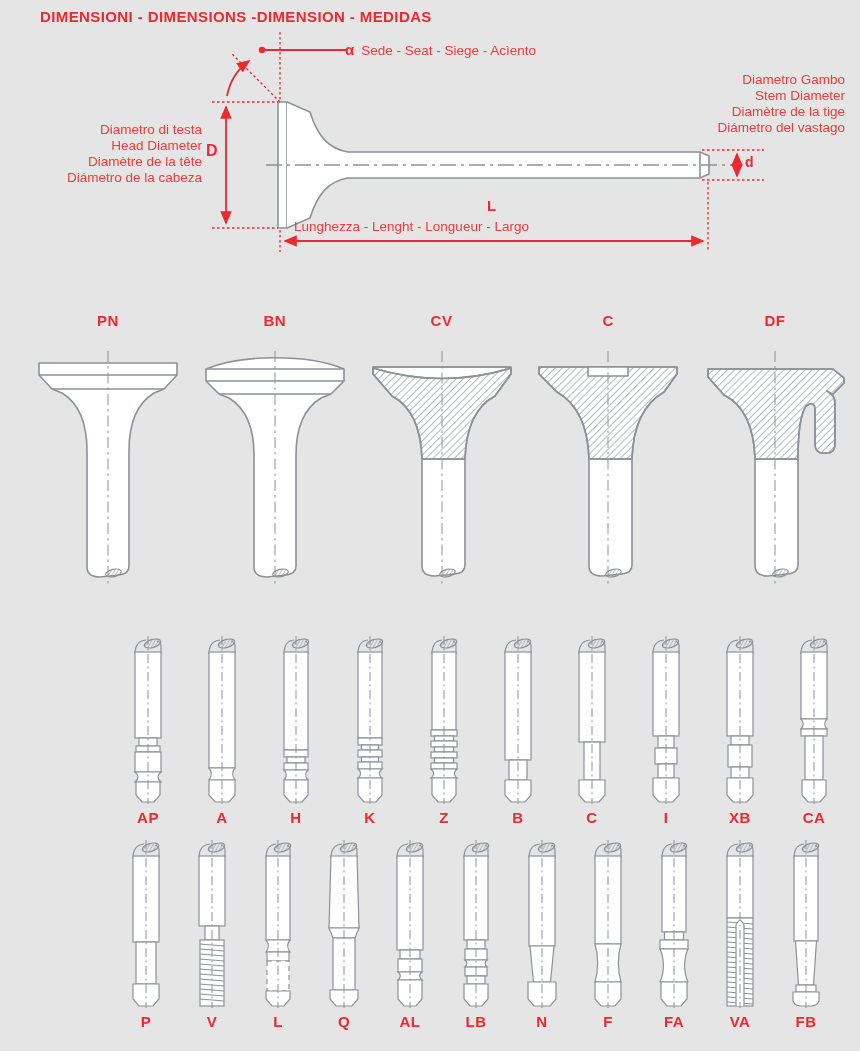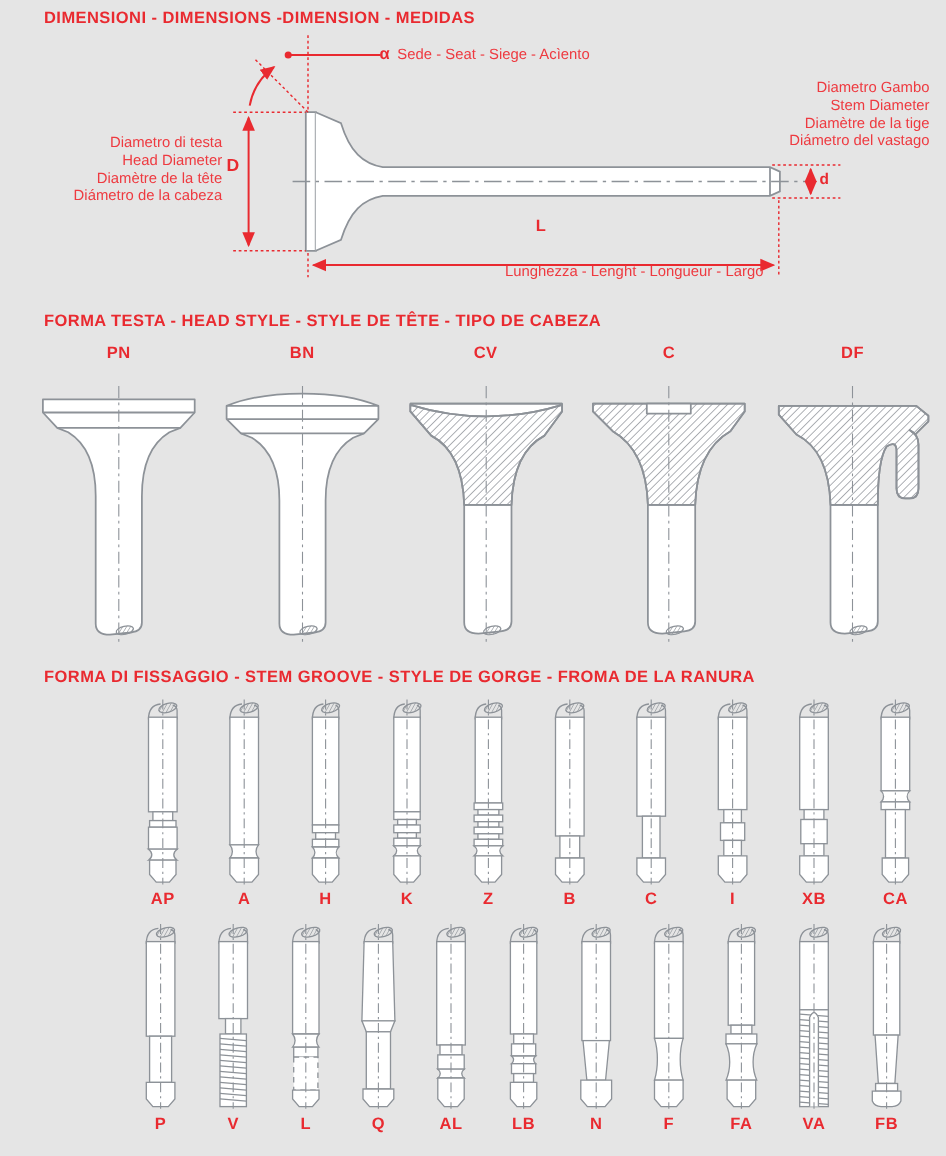--- a/index.html
+++ b/index.html
@@ -4,21 +4,21 @@
 <style>
   html,body{margin:0;padding:0;background:#fff;}
   body{font-family:"Liberation Sans", sans-serif;}
   #page{position:relative;width:860px;height:1051px;background:#e5e5e5;overflow:hidden;}
   .sec-title{position:absolute;font-size:15px;font-weight:700;letter-spacing:.4px;color:#e92a30;white-space:nowrap;}
   .ann{font-size:13.5px;color:#ee3a40;line-height:16px;white-space:nowrap;}
   .dimletter{position:absolute;font-weight:700;color:#e92a30;}
   .alpha-row{position:absolute;display:flex;gap:7px;align-items:baseline;}
   .alpha-sym{font-weight:700;font-size:15px;color:#e92a30;}
   .rblock{position:absolute;text-align:right;}
-  .cblock{position:absolute;text-align:right;margin-top:20px;}
+  .cblock{position:absolute;text-align:left;}
   .head-row{position:absolute;left:33px;top:312px;width:817px;display:flex;justify-content:space-between;}
   .head-col{width:150px;display:flex;flex-direction:column;align-items:center;}
   .head-label{font-size:15px;font-weight:700;letter-spacing:.5px;color:#e92a30;margin-bottom:18px;}
   .stem-row{position:absolute;display:flex;justify-content:space-between;}
   .stem-row1{left:120px;top:634px;width:670px;gap:18px;}
   .stem-row2{left:118px;top:838px;width:716px;}
   .stem-col{width:56px;display:flex;flex-direction:column;align-items:center;}
   .stem-label{font-size:15px;font-weight:700;letter-spacing:.5px;color:#e92a30;margin-top:3px;}
   svg{display:block;}
 </style>
@@ -89,21 +89,20 @@
     <div class="ann">Head Diameter</div>
     <div class="ann">Diamètre de la tête</div>
     <div class="ann">Diámetro de la cabeza</div>
   </div>
 
   <div class="dimletter" style="left:206px;top:142px;font-size:16px;">D</div>
   <div class="dimletter" style="left:745px;top:154px;font-size:14px;">d</div>
   <div class="dimletter" style="left:487px;top:197px;font-size:15px;">L</div>
   <div class="cblock ann" style="left:294px;top:219px;width:400px;">Lunghezza - Lenght - Longueur - Largo</div>
 
-  <div class="sec-title" style="left:40px;top:283px;">FORMA TESTA - HEAD STYLE - STYLE DE TÊTE - TIPO DE CABEZA</div>
 
   <div class="head-row">
     <div class="head-col">
       <div class="head-label">PN</div>
       <div>
           <svg width="150" height="245" viewBox="0 0 150 245">
             <path d="M6,16 L144,16 L144,28 L131,42 L121,46 C103,57 96,78 96,104 L96,219 Q96,227 86,228 L67,230 Q54,230 54,220 L54,104 C54,78 47,57 29,46 L19,42 L6,28 Z" fill="#fff" stroke="#8d9298" stroke-width="1.6" stroke-linejoin="round"></path>
        <path d="M6,28 L144,28 M19,42 L131,42" fill="none" stroke="#8d9298" stroke-width="1.6" stroke-linejoin="round"></path>
             <ellipse cx="80.5" cy="226" rx="8" ry="3.7" transform="rotate(-13 80.5 226)" fill="url(#hatchS)" stroke="#8d9298" stroke-width="1.1"></ellipse>
             <path d="M75,4 V240" fill="none" stroke="#8d9298" stroke-width="1" stroke-dasharray="11 4 2.5 4"></path>
@@ -153,21 +152,20 @@
             <path d="M8,22 L133,22 L144,31 L144,36 L132,48 L127,44 Q135,48 135,57 L135,97 Q135,106 127,106 L123,106 Q115,106 115,97 L115,63 Q115,53 106,59 C100,68 98,85 98,112 L98,218 Q98,226 88,227 L68,229 Q55,229 55,219 L55,112 C54,80 44,58 24,48 L8,30 Z" fill="#fff" stroke="#8d9298" stroke-width="1.6" stroke-linejoin="round"></path>
        <path d="M8,22 L133,22 L144,31 L144,36 L132,48 L127,44 Q135,48 135,57 L135,97 Q135,106 127,106 L123,106 Q115,106 115,97 L115,63 Q115,53 106,59 C100,68 98,85 98,112 L55,112 C54,80 44,58 24,48 L8,30 Z" fill="url(#hatch)" stroke="#8d9298" stroke-width="1.6" stroke-linejoin="round"></path>
        <path d="M55,112 L98,112" fill="none" stroke="#8d9298" stroke-width="1.6" stroke-linejoin="round"></path>
             <ellipse cx="80.5" cy="226" rx="8" ry="3.7" transform="rotate(-13 80.5 226)" fill="url(#hatchS)" stroke="#8d9298" stroke-width="1.1"></ellipse>
             <path d="M75,4 V240" fill="none" stroke="#8d9298" stroke-width="1" stroke-dasharray="11 4 2.5 4"></path>
           </svg>
         </div>
     </div>
   </div>
 
-  <div class="sec-title" style="left:40px;top:607px;">FORMA DI FISSAGGIO - STEM GROOVE - STYLE DE GORGE - FROMA DE LA RANURA</div>
 
   <div class="stem-row stem-row1">
     <div class="stem-col">
       <div>
           <svg width="56" height="172" viewBox="0 0 56 172">
             <path d="M15,20 Q15,7 26,6" fill="none" stroke="#8d9298" stroke-width="1.2"></path>
             <path d="M41,20 L41,12 Q41,8 37,7" fill="none" stroke="#8d9298" stroke-width="1.2"></path>
             <ellipse cx="32.5" cy="9.5" rx="8.5" ry="4" transform="rotate(-16 32.5 9.5)" fill="url(#hatchS)" stroke="#8d9298" stroke-width="1.2"></ellipse>
             <rect x="15" y="18" width="26" height="86" fill="#fff" stroke="#8d9298" stroke-width="1.2"></rect>
             <rect x="19" y="104" width="18" height="8" fill="#fff" stroke="#8d9298" stroke-width="1.2"></rect>

